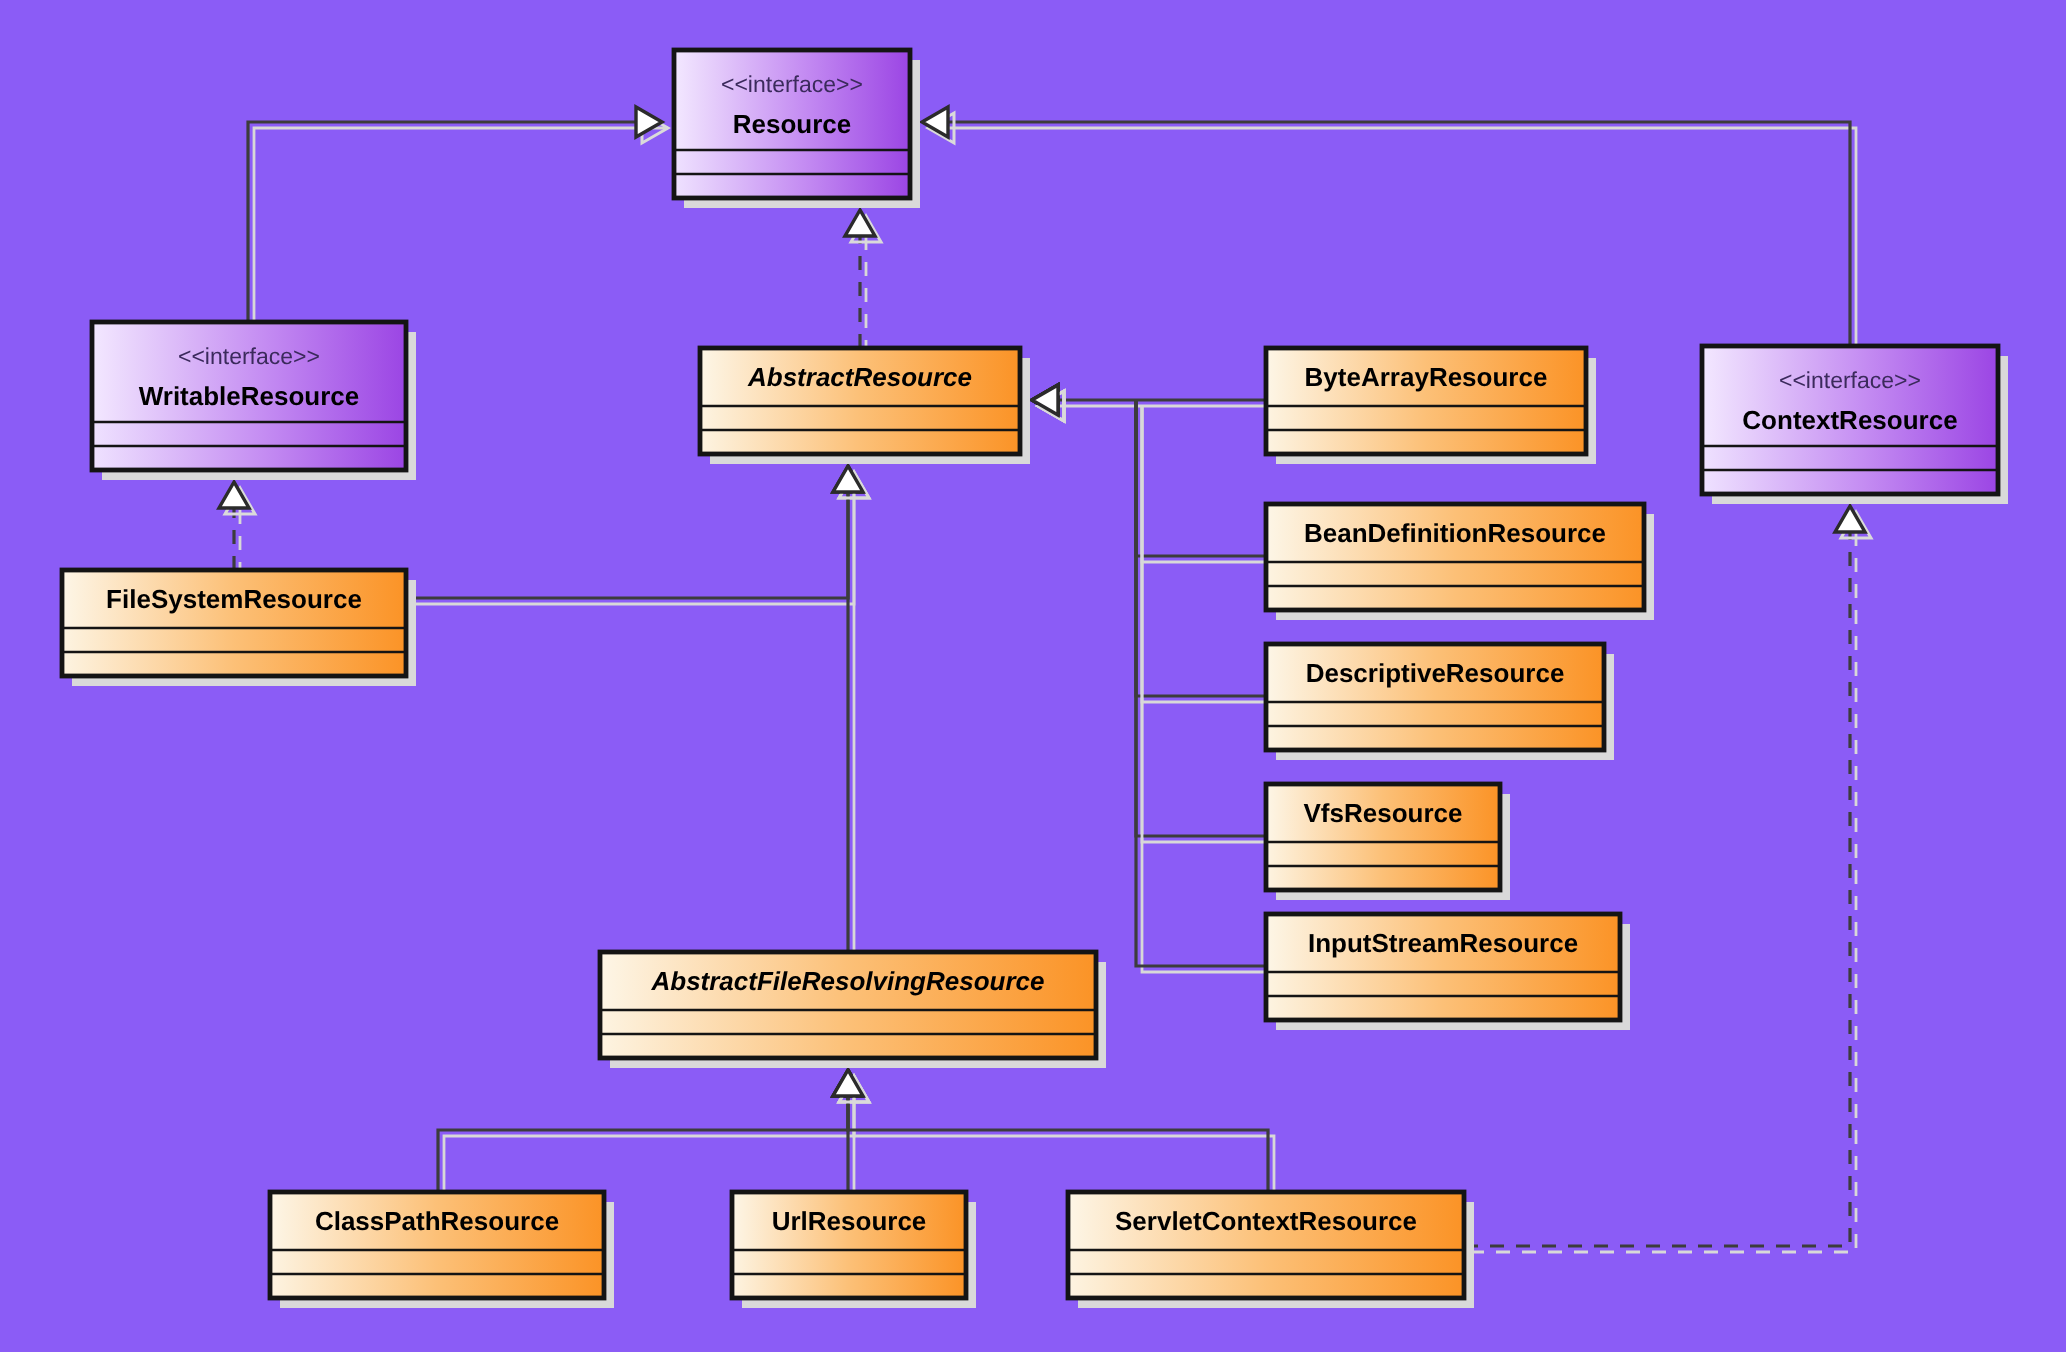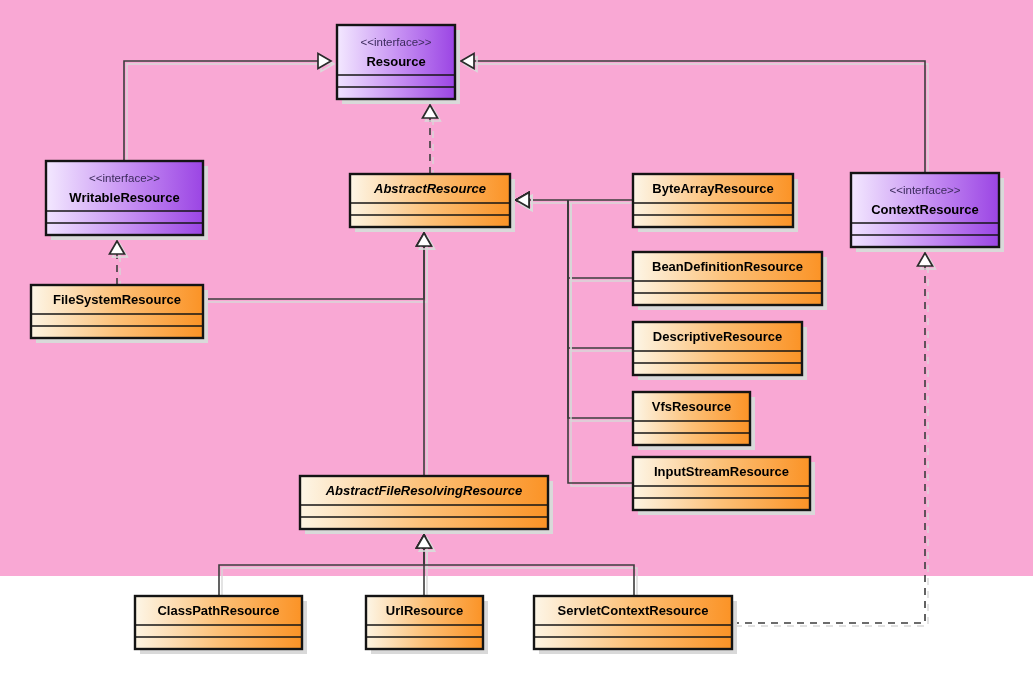--- a/index.html
+++ b/index.html
@@ -9,22 +9,22 @@
   }
   body {
     width: 1033px;
     height: 680px;
     font-family: "Liberation Sans", sans-serif;
     overflow: hidden;
   }
   #diagram {
     position: relative;
     width: 1033px;
-    height: 576px;
-    background: #f9a8d4;
+    height: 676px;
+    background: #8b5cf6;
     text-decoration: underline;
   }
   svg#canvas {
     position: absolute;
     left: 0;
     top: 0;
     width: 1033px;
     height: 680px;
     display: block;
   }

